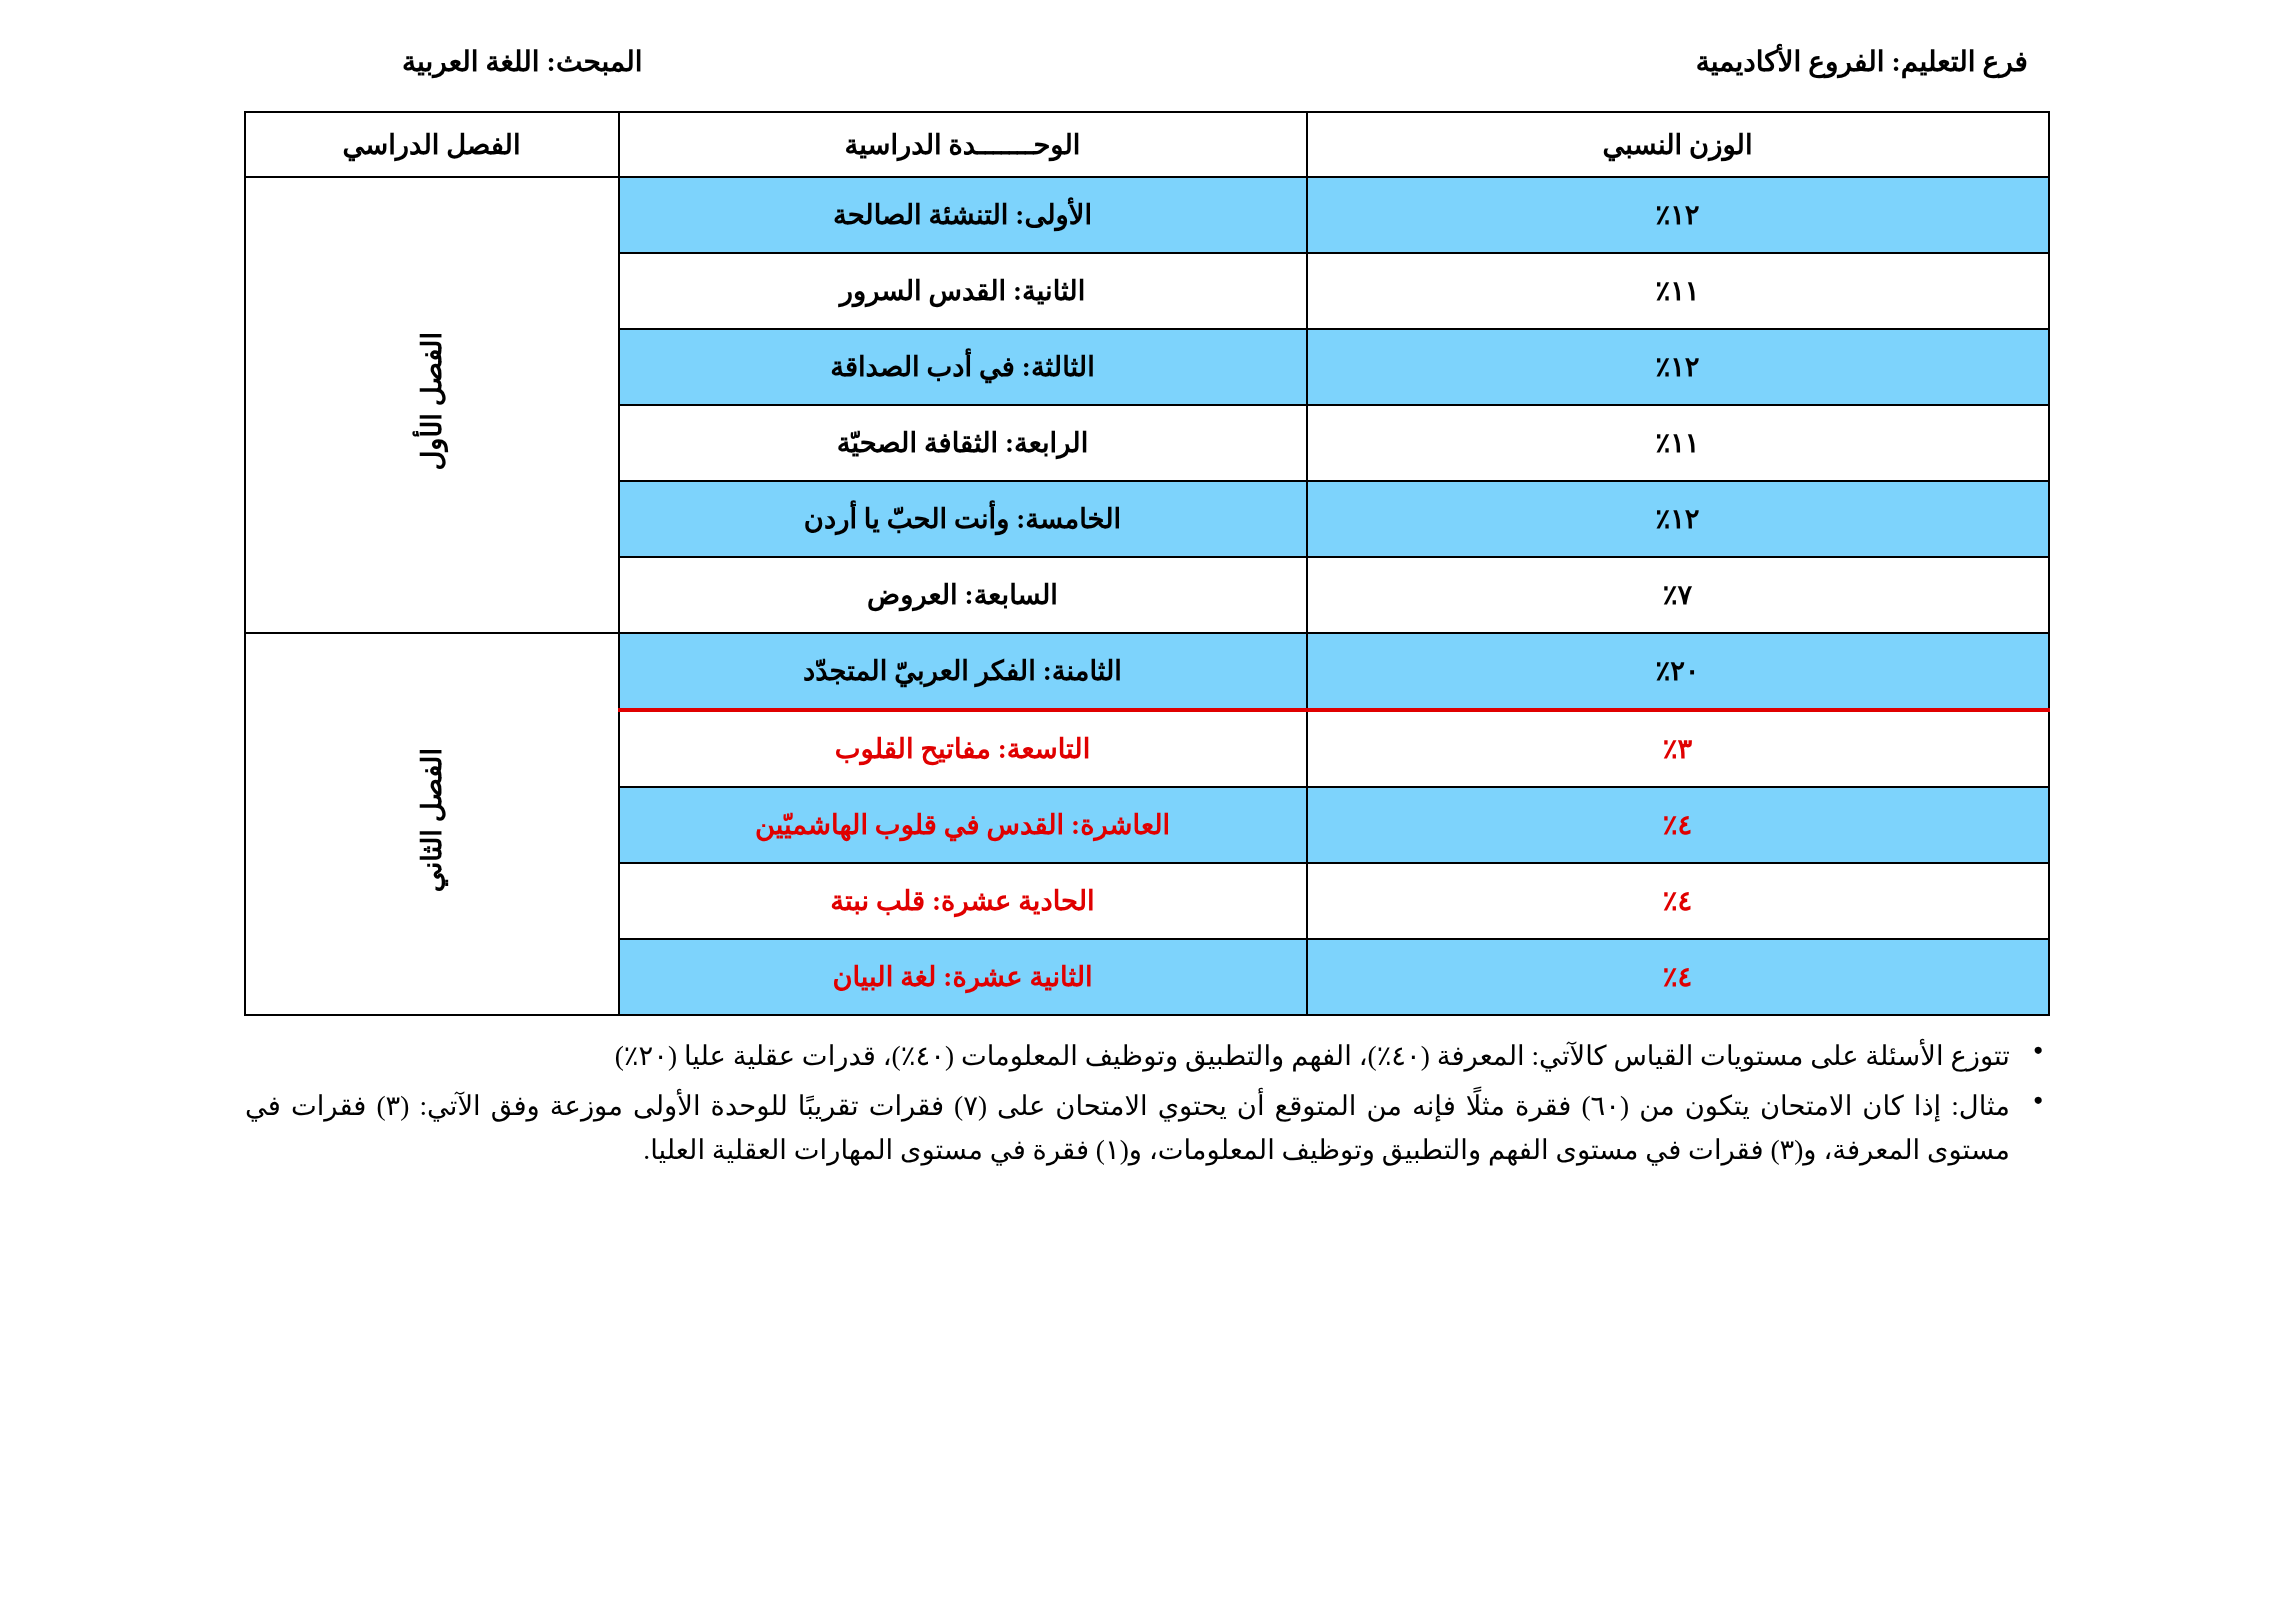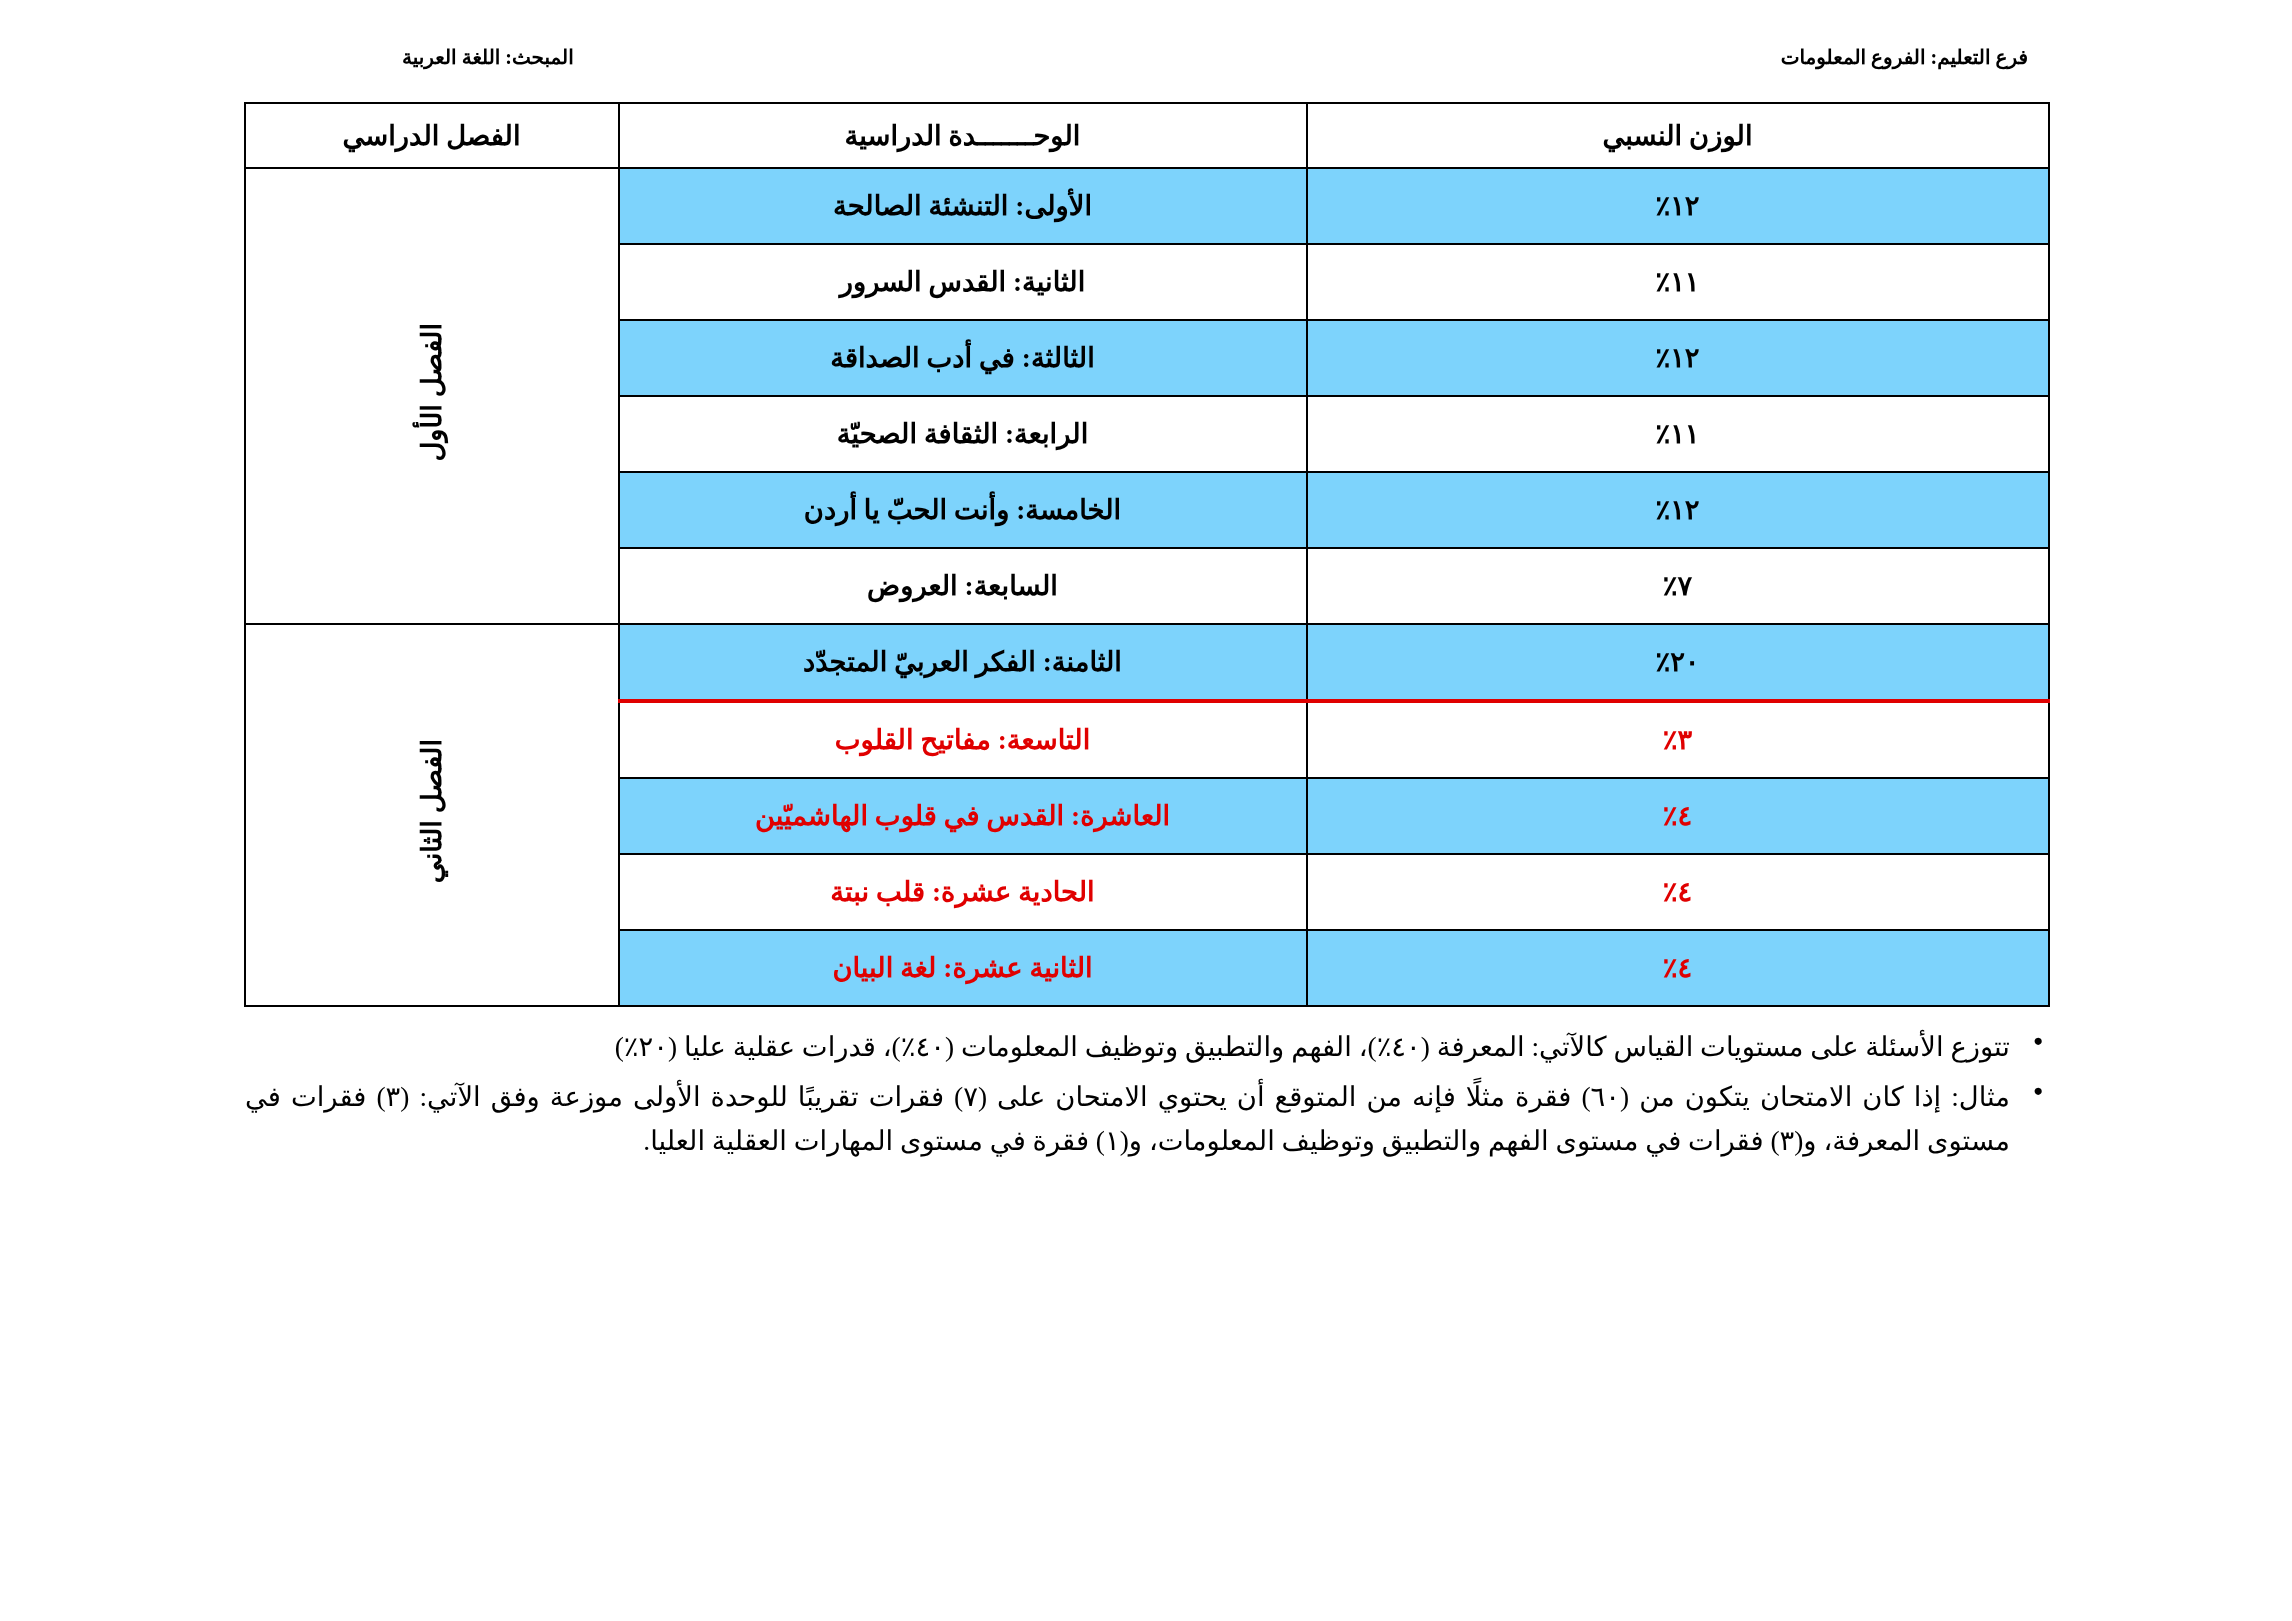--- a/index.html
+++ b/index.html
@@ -29,21 +29,21 @@
     margin-top: 67px;
     letter-spacing: 0px;
   }
   .meta-row {
     display: flex;
     flex-direction: row-reverse;
     justify-content: space-between;
     align-items: baseline;
     margin-top: 45px;
     padding: 0 265px 0 402px;
-    font-size: 20px;
+    font-size: 28px;
     font-weight: bold;
   }
   .meta-item {
     white-space: nowrap;
   }
   table.weights {
     border-collapse: collapse;
     margin: 33px auto 0 auto;
     width: 1799px;
     table-layout: fixed;
@@ -115,21 +115,21 @@
   }
 </style>
 </head>
 <body>
 
 <div class="page">
 
 
   <div class="meta-row">
     <div class="meta-item">المبحث: اللغة العربية</div>
-    <div class="meta-item">فرع التعليم: الفروع المعلومات</div>
+    <div class="meta-item">فرع التعليم: الفروع الأكاديمية</div>
   </div>
 
   <table class="weights">
     <thead>
       <tr>
         <th class="col-weight">الوزن النسبي</th>
         <th class="col-unit">الوحـــــــدة الدراسية</th>
         <th class="col-sem">الفصل الدراسي</th>
       </tr>
     </thead>

